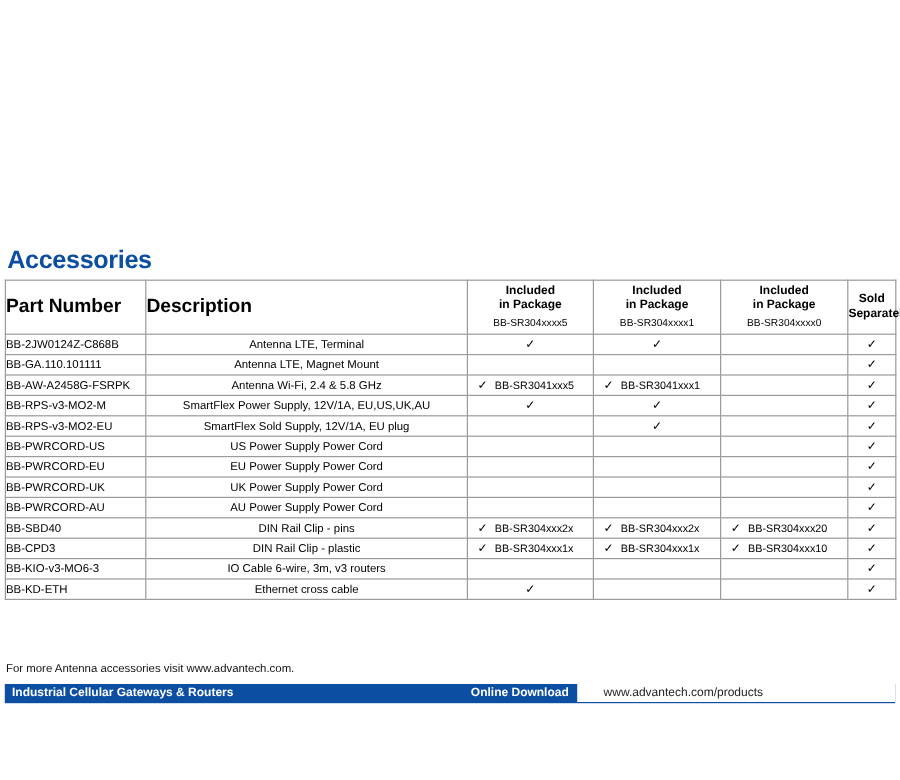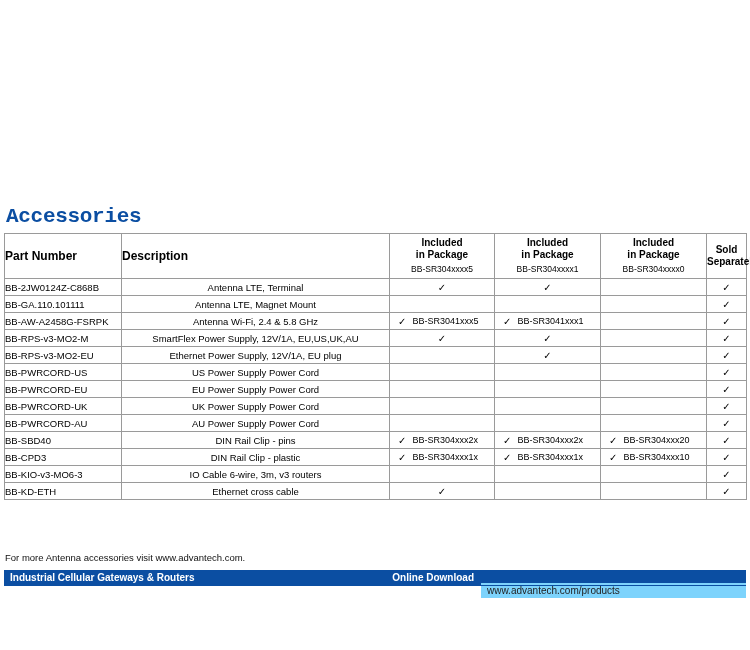--- a/index.html
+++ b/index.html
@@ -25,21 +25,21 @@
   }
 
   .title {
     position: absolute;
     left: 6px;
     top: 205px;
     font-size: 21px;
     font-weight: bold;
     color: #0b4ea2;
     letter-spacing: -0.3px;
-    font-family: Liberation Mono, monospace;
+    font-family: Liberation Sans, sans-serif;
   }
 
   table.acc {
     position: absolute;
     left: 4px;
     top: 233px;
     width: 742px;
     border-collapse: collapse;
     table-layout: fixed;
     font-size: 9.5px;
@@ -63,21 +63,21 @@
   th.hdr .sub {
     font-weight: normal;
     font-size: 8.5px;
     display: block;
     margin-top: 2px;
   }
 
   th.hdr-left {
     text-align: left;
     padding-left: 5px;
-    font-size: 12px;
+    font-size: 16px;
   }
 
   td.part {
     padding-left: 5px;
     font-size: 9.5px;
     height: 16px;
     white-space: nowrap;
     margin-left: 45px;
   }
 
@@ -146,28 +146,27 @@
     top: 2px;
     font-weight: bold;
   }
 
   .footer .urlbox {
     position: absolute;
     right: 0px;
     top: 0px;
     width: 265px;
     height: 15px;
-    background: #7dd3fc;
+    background: #ffffff;
     color: #222222;
     font-weight: normal;
     font-size: 10px;
     line-height: 15px;
-    padding-left: 6px;
+    padding-left: 22px;
     box-sizing: border-box;
-    margin-top: 13px;
   }
 
   .footer .rule {
     position: absolute;
     left: 0;
     top: 15px;
     width: 742px;
     height: 1px;
     background: #0b4ea2;
   }
@@ -287,21 +286,21 @@
           </td>
           <td class="pkg"></td>
           <td class="pkg">
             <div class="pkgwrap">
               <span class="chk">✓</span>
             </div>
           </td>
         </tr>
         <tr>
           <td class="part">BB-RPS-v3-MO2-EU</td>
-          <td class="desc">Ethernet Power Supply, 12V/1A, EU plug</td>
+          <td class="desc">SmartFlex Sold Supply, 12V/1A, EU plug</td>
           <td class="pkg"></td>
           <td class="pkg">
             <div class="pkgwrap">
               <span class="chk">✓</span>
             </div>
           </td>
           <td class="pkg"></td>
           <td class="pkg">
             <div class="pkgwrap">
               <span class="chk">✓</span>

